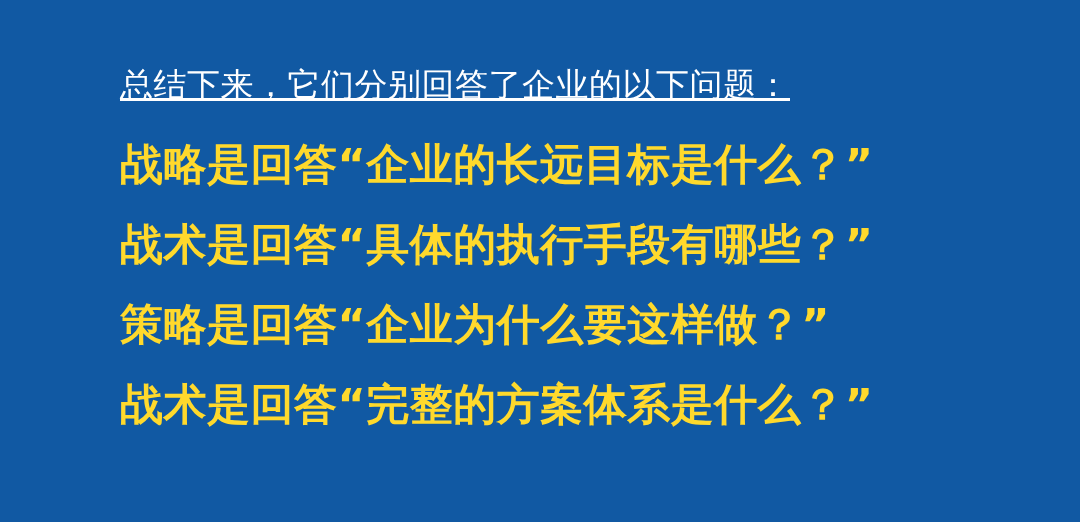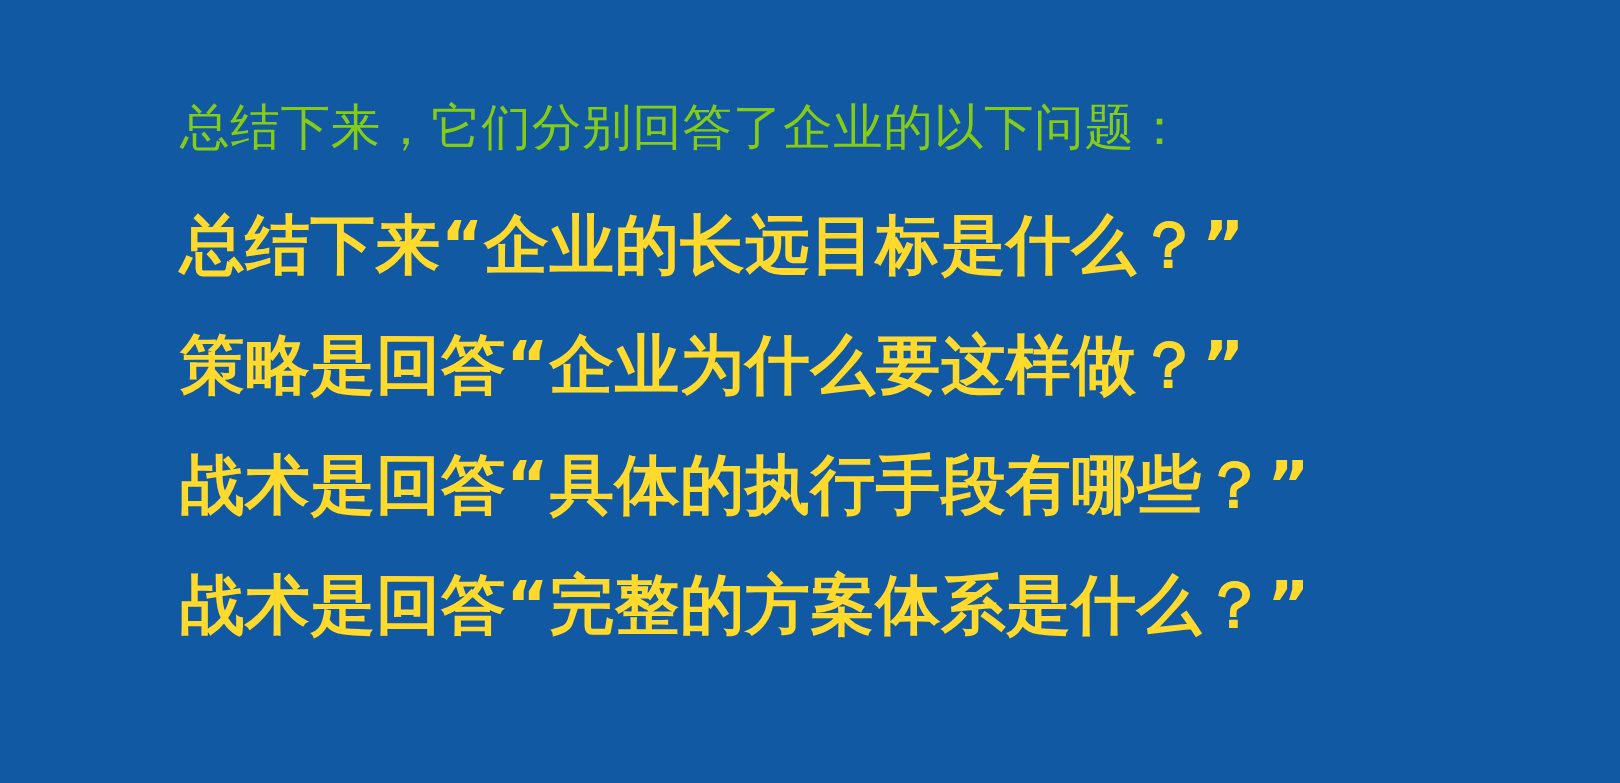--- a/index.html
+++ b/index.html
@@ -23,28 +23,29 @@
   }
 
   .content {
     position: absolute;
     left: 120px;
     top: 62px;
     right: 40px;
   }
 
   .intro-line {
-    color: #84cc16;
+    color: #ffffff;
     font-size: 33px;
     font-weight: 400;
     line-height: 46px;
     letter-spacing: 0.5px;
     white-space: nowrap;
     margin: 0 0 16px 0;
     font-family: "DejaVu Sans", "Liberation Sans", sans-serif;
+    text-decoration: underline;
   }
 
   .answer-list {
     list-style: none;
     margin: 0;
     padding: 0;
   }
 
   .answer-line {
     color: #ffd92c;
@@ -59,20 +60,20 @@
 </style>
 </head>
 <body>
 
 <div class="slide">
   <div class="content">
 
     <p class="intro-line">总结下来，它们分别回答了企业的以下问题：</p>
 
     <ul class="answer-list">
-      <li class="answer-line">总结下来“企业的长远目标是什么？”</li>
+      <li class="answer-line">战略是回答“企业的长远目标是什么？”</li>
+      <li class="answer-line">战术是回答“具体的执行手段有哪些？”</li>
       <li class="answer-line">策略是回答“企业为什么要这样做？”</li>
-      <li class="answer-line">战术是回答“具体的执行手段有哪些？”</li>
       <li class="answer-line">战术是回答“完整的方案体系是什么？”</li>
     </ul>
 
   </div>
 </div>
 
 </body></html>

